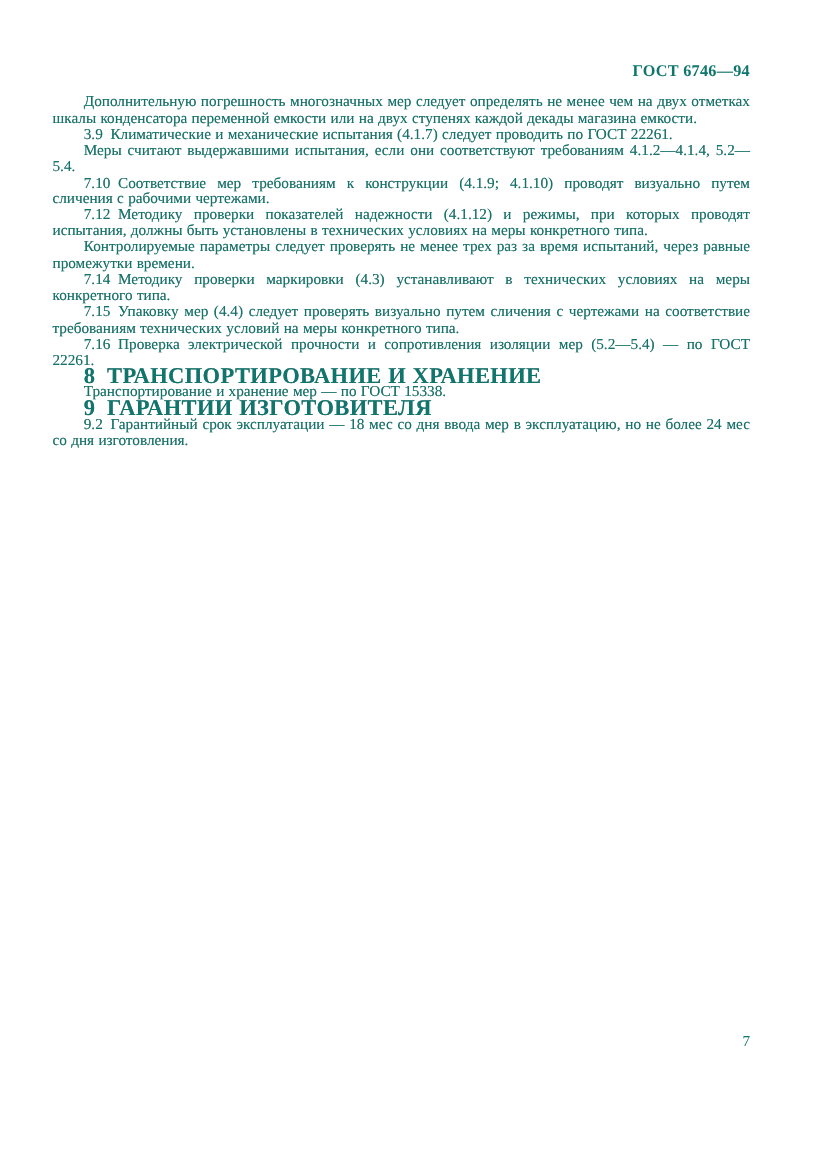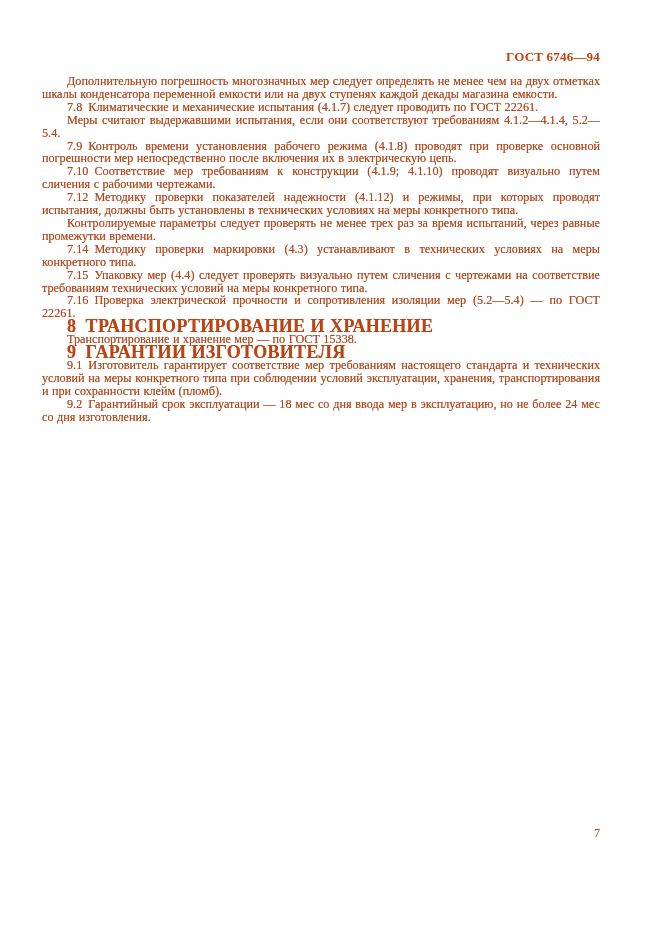--- a/index.html
+++ b/index.html
@@ -6,21 +6,21 @@
     margin: 0;
     padding: 0;
     background: #ffffff;
   }
   .page {
     position: relative;
     width: 661px;
     height: 854px;
     background: #ffffff;
     font-family: "Liberation Serif", "DejaVu Serif", serif;
-    color: #c2410c;
+    color: #0f766e;
     overflow: hidden;
   }
   .doc-header {
     position: absolute;
     top: 49px;
     left: 42px;
     width: 558px;
     text-align: right;
     font-weight: 700;
     font-size: 13px;
@@ -62,33 +62,31 @@
 <body>
 
 <div class="page">
 
   <div class="doc-header">
     <span>ГОСТ 6746—94</span>
   </div>
 
   <div class="content">
     <p>Дополнительную погрешность многозначных мер следует определять не менее чем на двух отметках шкалы конденсатора переменной емкости или на двух ступенях каждой декады магазина емкости.</p>
-    <p>7.8 Климатические и механические испытания (4.1.7) следует проводить по ГОСТ 22261.</p>
+    <p>3.9 Климатические и механические испытания (4.1.7) следует проводить по ГОСТ 22261.</p>
     <p>Меры считают выдержавшими испытания, если они соответствуют требованиям 4.1.2—4.1.4, 5.2—5.4.</p>
-    <p>7.9 Контроль времени установления рабочего режима (4.1.8) проводят при проверке основной погрешности мер непосредственно после включения их в электрическую цепь.</p>
     <p>7.10 Соответствие мер требованиям к конструкции (4.1.9; 4.1.10) проводят визуально путем сличения с рабочими чертежами.</p>
     <p>7.12 Методику проверки показателей надежности (4.1.12) и режимы, при которых проводят испытания, должны быть установлены в технических условиях на меры конкретного типа.</p>
     <p>Контролируемые параметры следует проверять не менее трех раз за время испытаний, через равные промежутки времени.</p>
     <p>7.14 Методику проверки маркировки (4.3) устанавливают в технических условиях на меры конкретного типа.</p>
     <p>7.15 Упаковку мер (4.4) следует проверять визуально путем сличения с чертежами на соответ­ствие требованиям технических условий на меры конкретного типа.</p>
     <p>7.16 Проверка электрической прочности и сопротивления изоляции мер (5.2—5.4) — по ГОСТ 22261.</p>
 
     <p class="heading">8 ТРАНСПОРТИРОВАНИЕ И ХРАНЕНИЕ</p>
     <p>Транспортирование и хранение мер — по ГОСТ 15338.</p>
 
     <p class="heading">9 ГАРАНТИИ ИЗГОТОВИТЕЛЯ</p>
-    <p>9.1 Изготовитель гарантирует соответствие мер требованиям настоящего стандарта и техни­ческих условий на меры конкретного типа при соблюдении условий эксплуатации, хранения, транспортирования и при сохранности клейм (пломб).</p>
     <p>9.2 Гарантийный срок эксплуатации — 18 мес со дня ввода мер в эксплуатацию, но не более 24 мес со дня изготовления.</p>
   </div>
 
   <div class="page-number">7</div>
 
 </div>
 
 </body></html>

